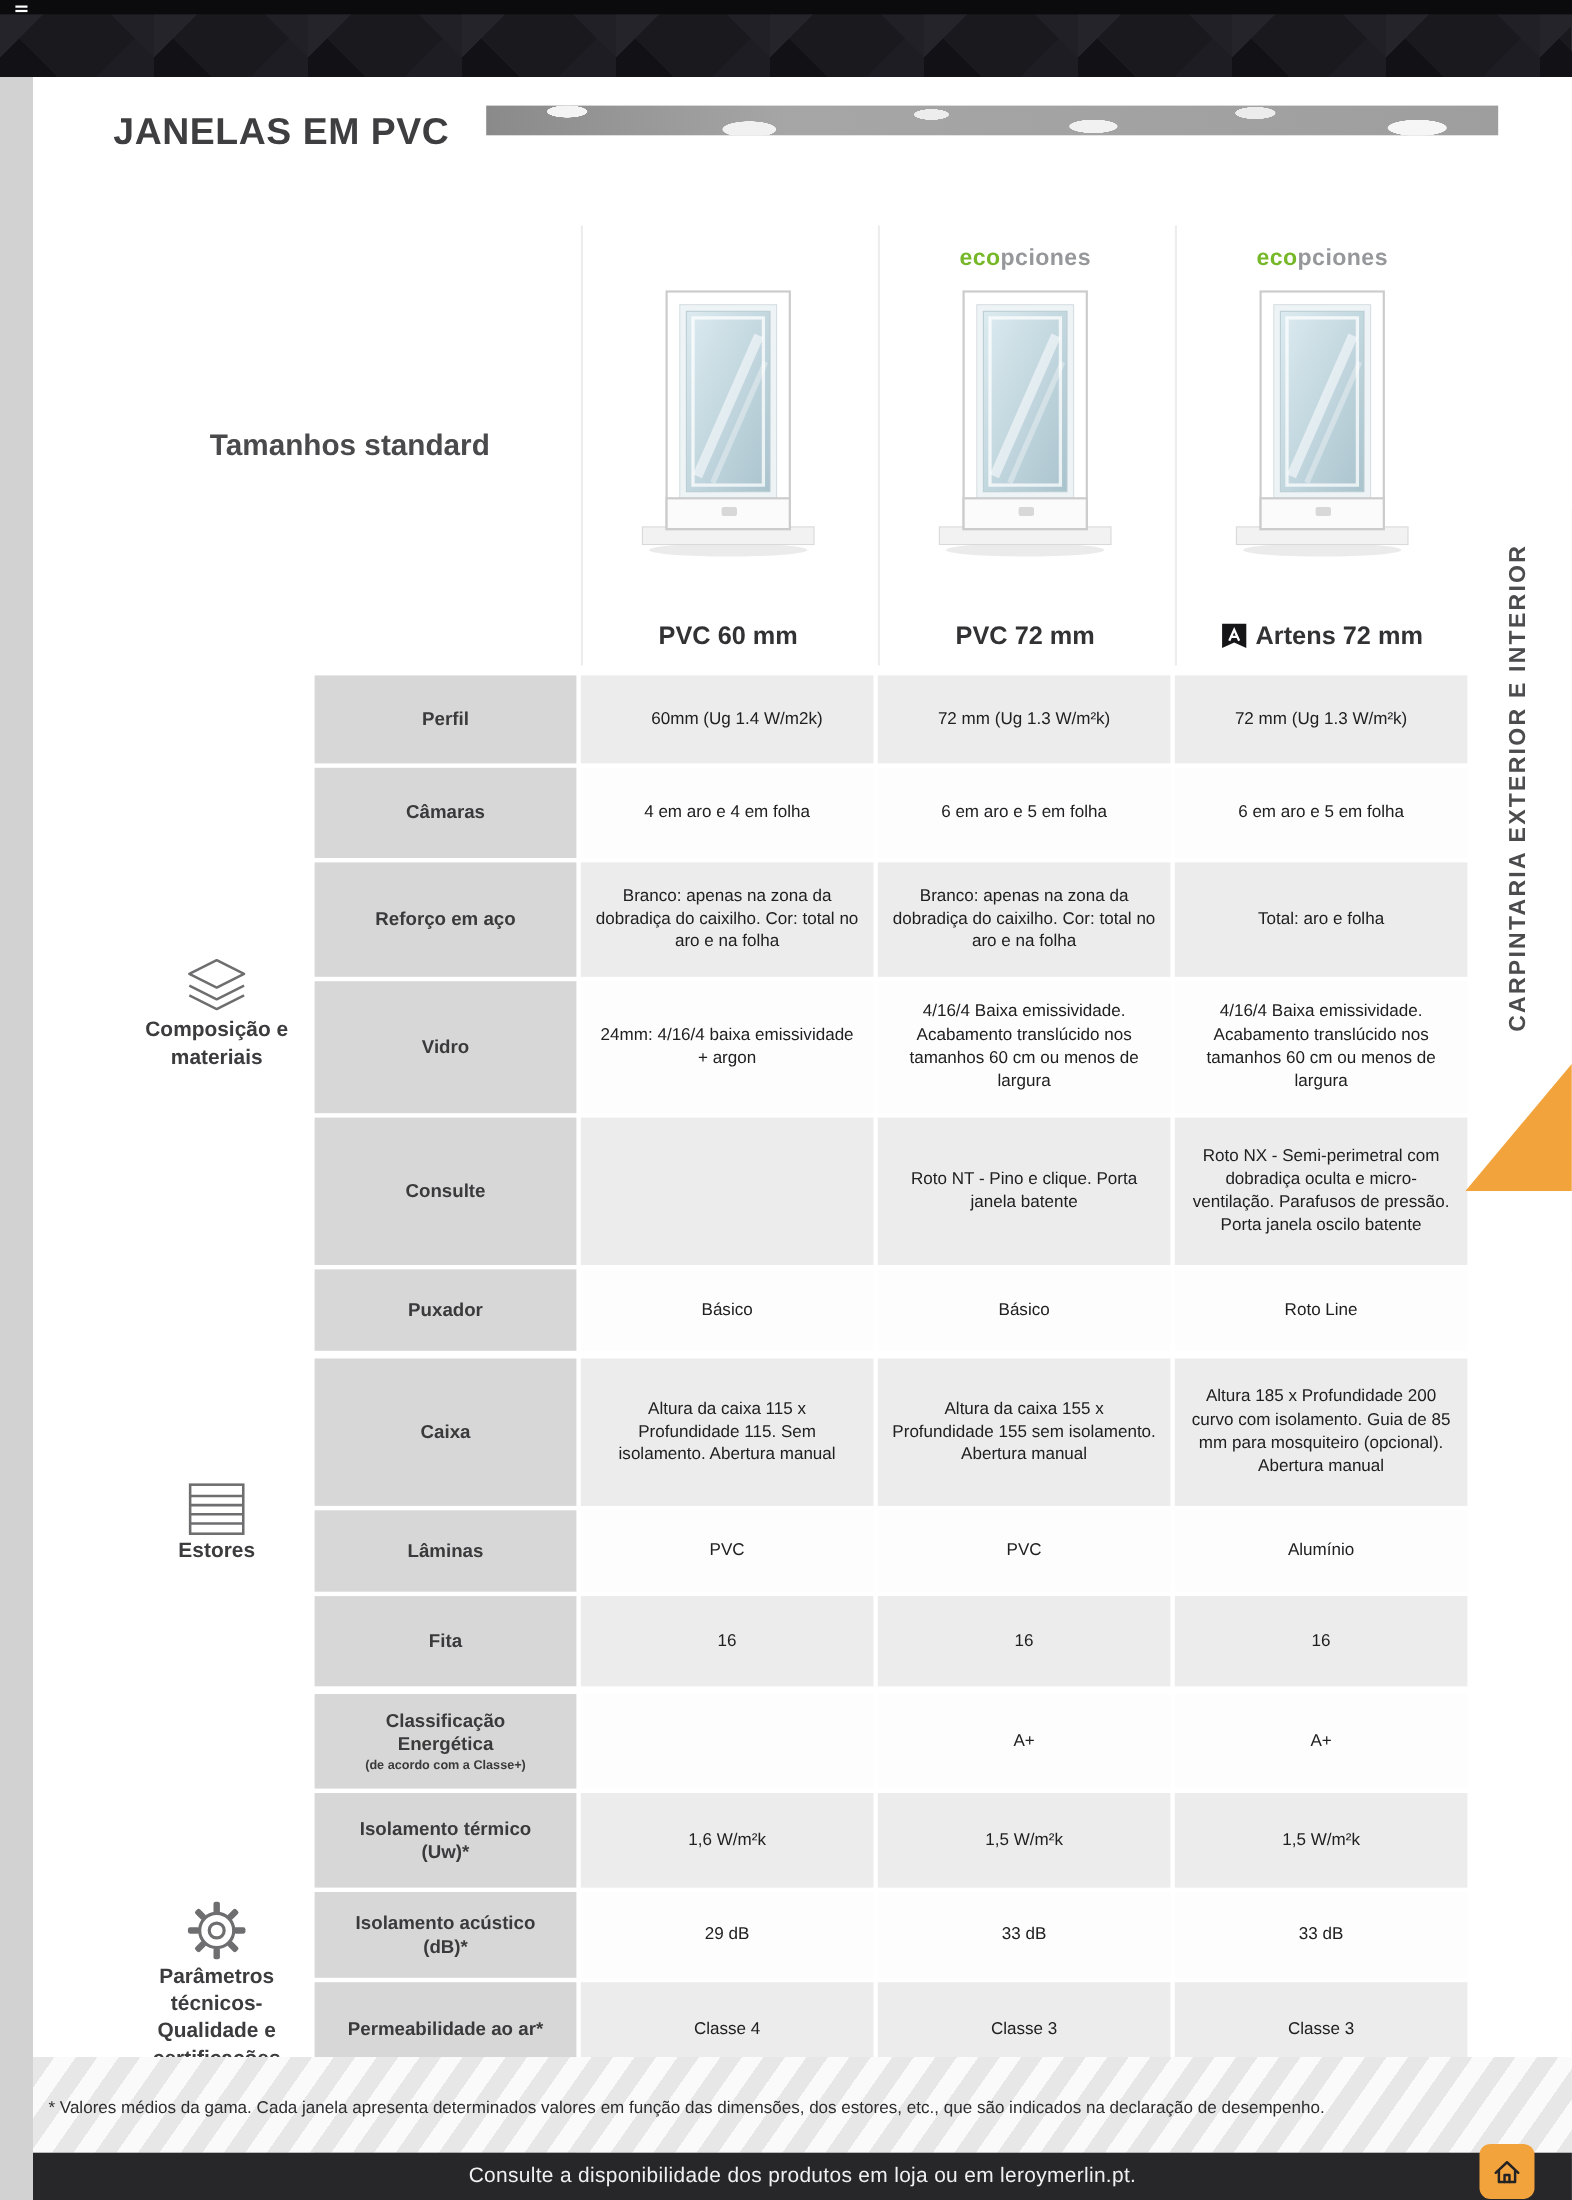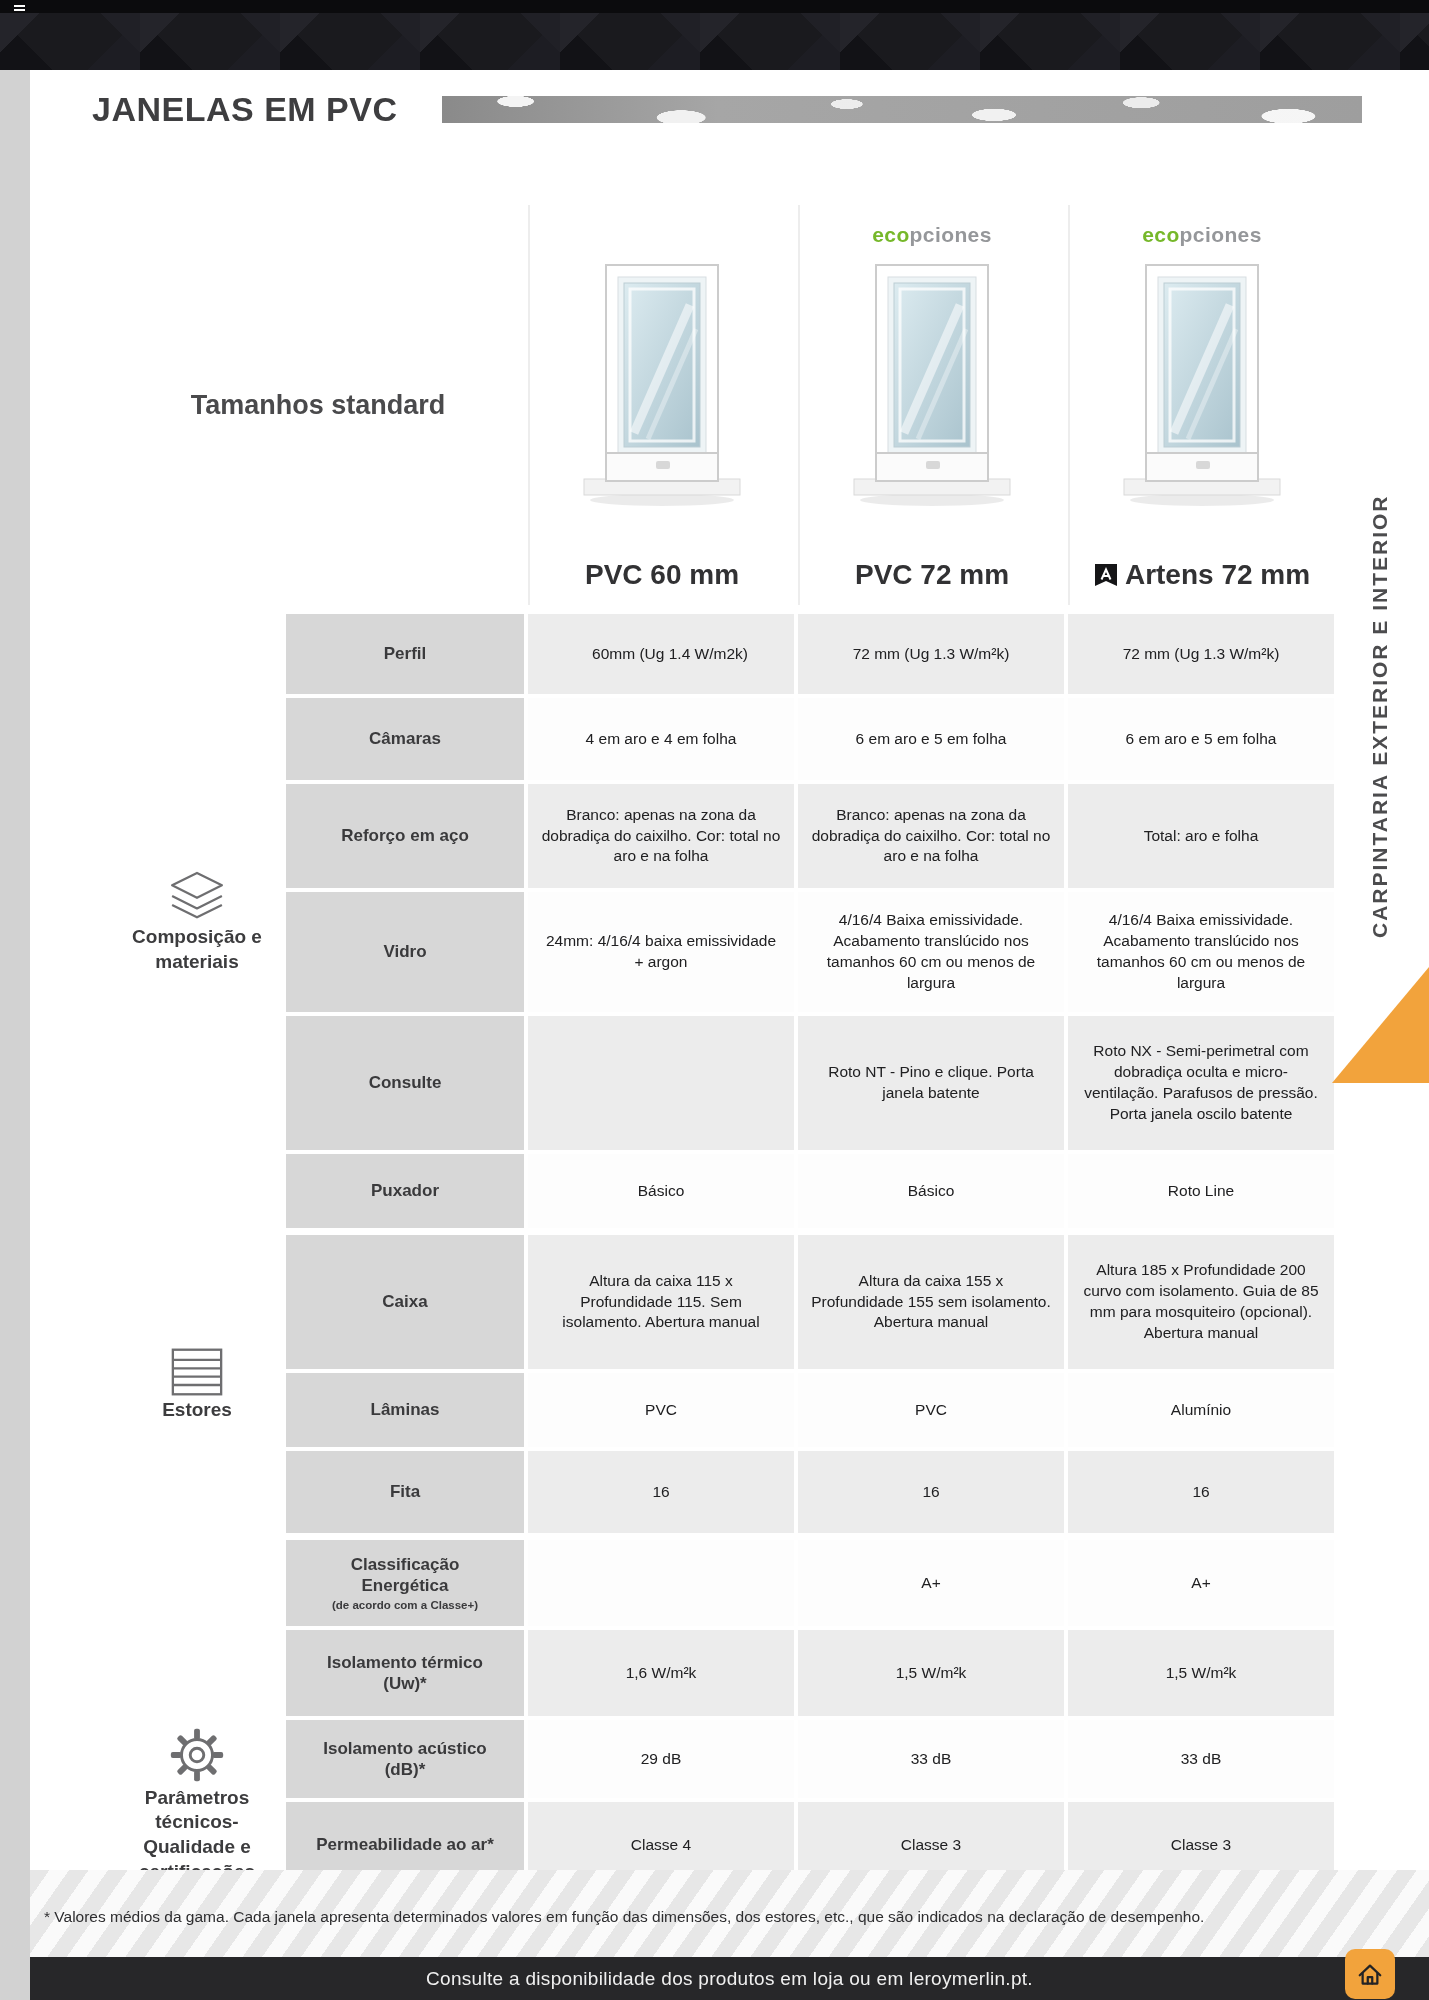--- a/index.html
+++ b/index.html
@@ -14,21 +14,21 @@
       linear-gradient(225deg,#202026 25%,transparent 25%),
       linear-gradient(45deg,#121216 25%,transparent 25%),
       linear-gradient(315deg,#1d1d23 25%,transparent 25%);
     background-size:140px 70px;}
   .topstrip{position:absolute;left:0;top:0;right:0;height:13px;background:#0b0b0d;}
   .menu-glyph{position:absolute;left:14px;top:3px;width:12px;height:8px;cursor:pointer;}
   .menu-glyph span{display:block;width:11px;height:2px;background:#fff;margin:2px 0;}
 
   
   .page{position:absolute;left:30px;top:70px;right:0;bottom:0;background:#ffffff;}
-  .page-title{position:absolute;left:58px;top:16px;margin:4px;font-size:34px;font-weight:bold;
+  .page-title{position:absolute;left:58px;top:16px;margin:15px;font-size:34px;font-weight:bold;
     letter-spacing:.5px;color:#3e3e40;}
   .grunge{position:absolute;left:412px;top:26px;width:920px;height:27px;
     background:
       radial-gradient(30px 9px at 8% 20%, rgba(255,255,255,.9) 60%, transparent 62%),
       radial-gradient(40px 12px at 26% 80%, rgba(255,255,255,.85) 60%, transparent 62%),
       radial-gradient(26px 8px at 44% 30%, rgba(255,255,255,.8) 60%, transparent 62%),
       radial-gradient(36px 10px at 60% 70%, rgba(255,255,255,.85) 60%, transparent 62%),
       radial-gradient(30px 9px at 76% 25%, rgba(255,255,255,.8) 60%, transparent 62%),
       radial-gradient(44px 12px at 92% 75%, rgba(255,255,255,.9) 60%, transparent 62%),
       linear-gradient(90deg,#8a8a8a,#a6a6a6 30%,#9e9e9e);}
@@ -39,21 +39,21 @@
   .header-grid{min-height:400px;margin-bottom:9px;}
   .hd-label{grid-column:1/3;display:flex;align-items:center;justify-content:center;
     font-size:27px;font-weight:bold;color:#4a4a4c;background:#fff;}
   .hd-product{display:flex;flex-direction:column;align-items:center;padding:10px 8px 14px;
     background:#fff;border-left:2px solid #ededed;}
   .brand-row{height:40px;display:flex;align-items:center;justify-content:center;}
   .eco-logo{font-size:21px;font-weight:bold;letter-spacing:.4px;}
   .eco-green{color:#76b82a;}
   .eco-gray{color:#95979a;}
   .window-img{margin-top:2px;}
-  .product-name{margin-top:auto;font-size:28px;font-weight:bold;color:#323234;
+  .product-name{margin-top:auto;font-size:23px;font-weight:bold;color:#323234;
     display:flex;align-items:center;gap:7px;padding-top:10px;}
 
   .icon-cell{display:flex;flex-direction:column;align-items:center;justify-content:center;
     padding:8px;background:#fff;}
   .group-label{font-size:19px;font-weight:bold;color:#3c3c3e;text-align:center;line-height:1.3;max-width:165px;}
   .label-cell{background:#d7d7d7;display:flex;flex-direction:column;align-items:center;justify-content:center;
     text-align:center;font-size:17px;font-weight:bold;color:#3a3a3c;padding:8px 30px;line-height:1.25;}
   .label-sub{font-size:11.5px;font-weight:bold;margin-top:2px;}
   .value-cell{display:flex;align-items:center;justify-content:center;text-align:center;
     font-size:15.5px;color:#202022;padding:8px 13px;line-height:1.35;}

